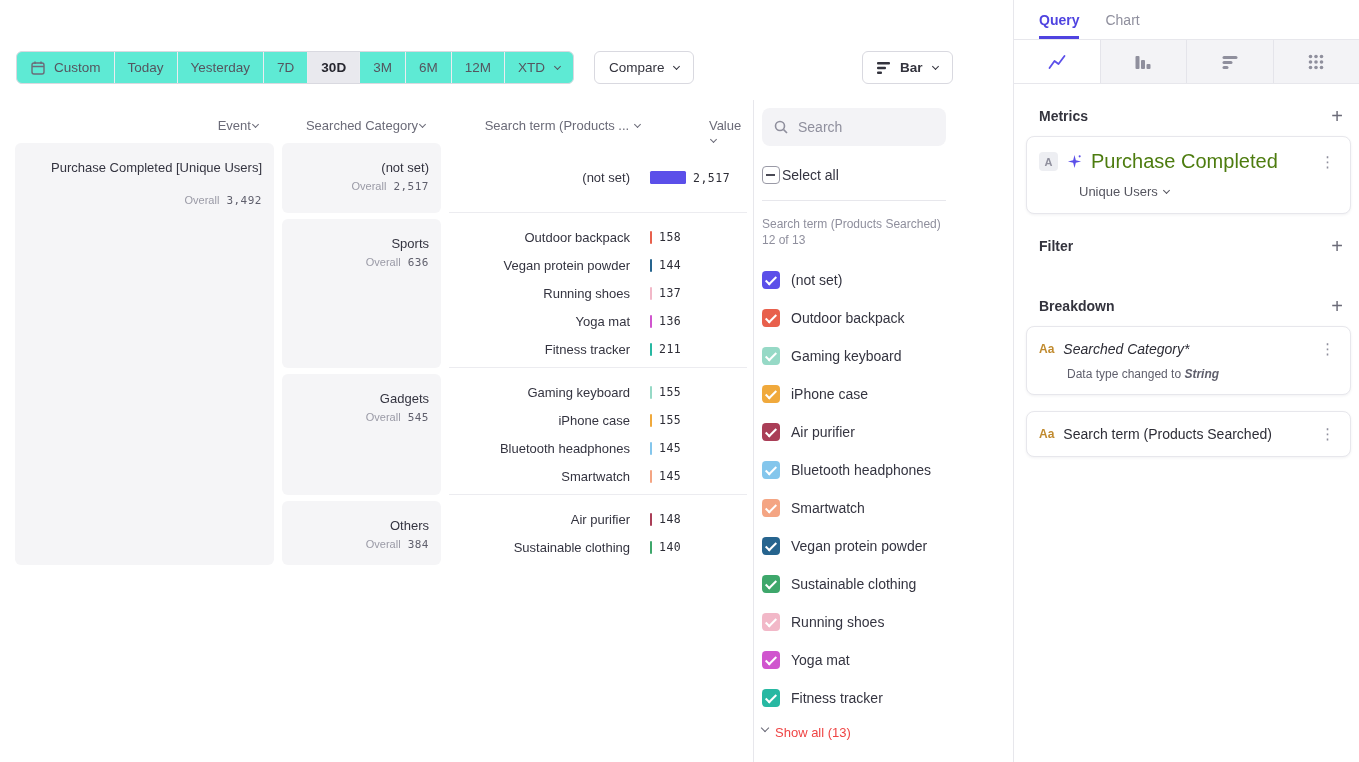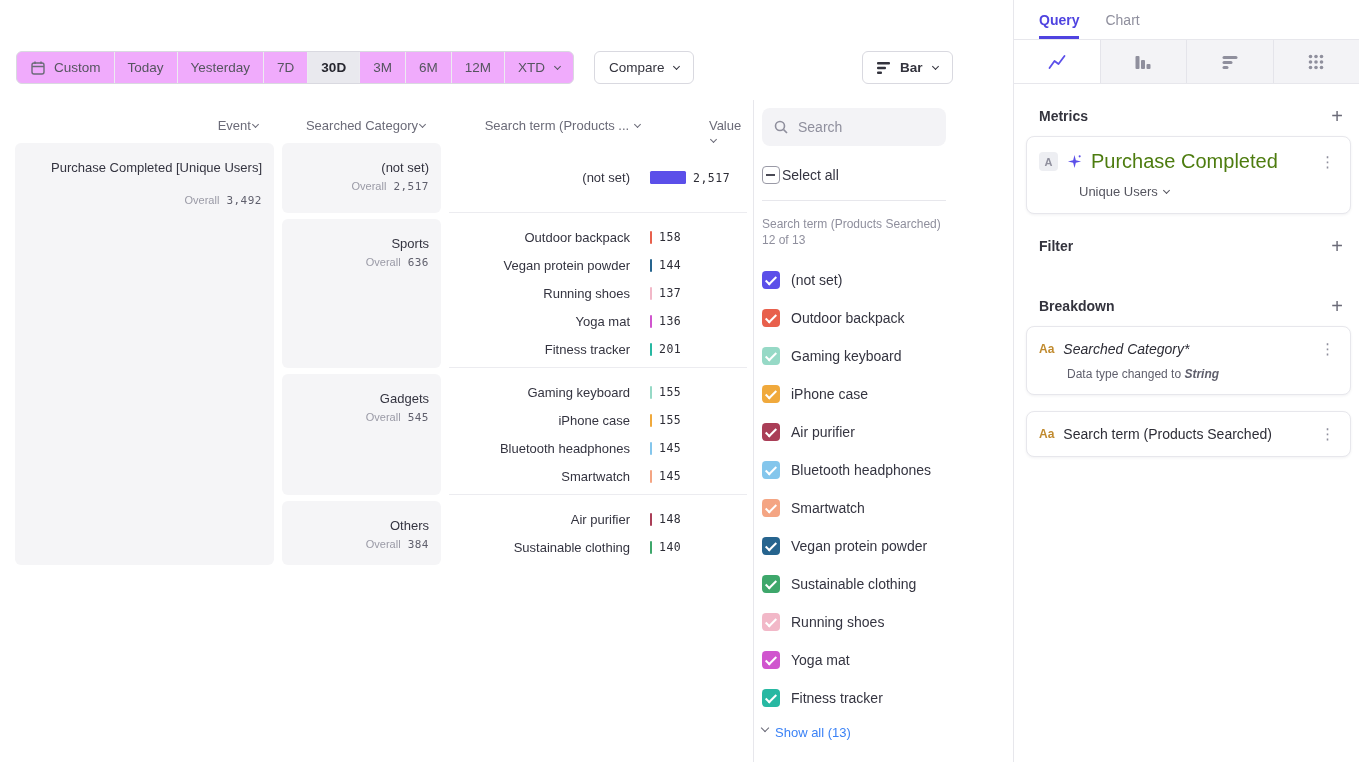--- a/index.html
+++ b/index.html
@@ -3,21 +3,21 @@
 <meta charset="utf-8">
 <style>
   * { box-sizing: border-box; margin: 0; padding: 0; }
   html,body { width:1359px; height:762px; overflow:hidden; background:#fff;
     font-family:"Liberation Sans", sans-serif; color:#343440; }
   .mono { font-family:"DejaVu Sans Mono", monospace; letter-spacing:.5px; }
   .app { position:relative; width:1359px; height:762px; background:#fff; }
 
   
   .toolbar { position:absolute; left:16px; top:51px; display:flex; align-items:center; }
-  .seg { display:flex; align-items:stretch; border:1px solid #d9d9e0; border-radius:6px; height:33px; overflow:hidden; background:#f0abfc; }
+  .seg { display:flex; align-items:stretch; border:1px solid #d9d9e0; border-radius:6px; height:33px; overflow:hidden; background:#5eead4; }
   .seg-item { display:flex; align-items:center; gap:8px; padding:0 13px; font-size:13.5px; color:#55555f; cursor:pointer; border-left:1px solid #ececf0; white-space:nowrap; }
   .seg-item:first-child { border-left:none; }
   .seg-item.sel { background:#e9e9ee; color:#27272f; font-weight:700; }
   .btn { display:flex; align-items:center; gap:8px; border:1px solid #d9d9e0; border-radius:6px; height:33px; padding:0 14px; font-size:13.5px; color:#33333d; background:#fff; cursor:pointer; }
   .compare { margin-left:20px; }
   .chart-type { position:absolute; left:862px; top:51px; font-weight:600; }
   .chev { display:inline-block; width:6px; height:6px; border-right:1.6px solid currentColor; border-bottom:1.6px solid currentColor; transform:rotate(45deg); margin-left:2px; margin-bottom:3px; }
   .chev.sm { width:5px; height:5px; }
 
   
@@ -55,21 +55,21 @@
   .cbox-ind { width:18px; height:18px; border-radius:4px; border:1.5px solid #9a9aa6; background:#fff; position:relative; }
   .cbox-ind::after { content:""; position:absolute; left:3px; top:6.5px; width:9px; height:2px; background:#4a4a55; }
   .select-all-lab { font-size:14px; color:#343440; }
   .leg-divider { margin-top:16px; width:184px; height:1px; background:#e7e7ec; }
   .list-label { margin-top:15px; width:184px; font-size:12px; line-height:16px; color:#8f8f9d; }
   .leg-items { margin-top:13px; }
   .leg-row { height:38px; display:flex; align-items:center; gap:11px; cursor:pointer; }
   .cbox { width:18px; height:18px; border-radius:4px; position:relative; flex:0 0 18px; }
   .cbox::after { content:""; position:absolute; left:6px; top:2.5px; width:4px; height:9px; border:solid #fff; border-width:0 2px 2px 0; transform:rotate(45deg); }
   .leg-lab { font-size:14px; color:#343440; white-space:nowrap; }
-  .show-all { margin-top:8px; display:flex; align-items:flex-start; gap:7px; font-size:13px; color:#3b82f6; cursor:pointer; }
+  .show-all { margin-top:8px; display:flex; align-items:flex-start; gap:7px; font-size:13px; color:#ef4444; cursor:pointer; }
   .show-all .chev { margin:0 0 2px 0; color:#6b6b78; }
 
   
   .qpanel { position:absolute; left:1013px; top:0; width:346px; height:762px; background:#fff; border-left:1px solid #e7e7ec; }
   .qtabs { height:40px; display:flex; gap:26px; padding-left:25px; align-items:stretch; border-bottom:1px solid #e7e7ec; }
   .qtab { display:flex; align-items:center; font-size:14px; color:#8f8f9d; cursor:pointer; position:relative; }
   .qtab.active { color:#4f43e0; font-weight:700; box-shadow: inset 0 -3px 0 #4f43e0; }
   .icon-tabs { height:44px; display:flex; border-bottom:1px solid #e7e7ec; }
   .icon-tab { flex:1; display:flex; align-items:center; justify-content:center; background:#f3f3f6; border-left:1px solid #e4e4ea; color:#8f8f9d; cursor:pointer; }
   .icon-tab:first-child { border-left:none; }
@@ -193,21 +193,21 @@
               <div class="tval mono">137</div>
             </div>
             <div class="trow">
               <div class="tlab">Yoga mat</div>
               <div class="tbar" style="width: 2px; background: rgb(208, 85, 206);"></div>
               <div class="tval mono">136</div>
             </div>
             <div class="trow">
               <div class="tlab">Fitness tracker</div>
               <div class="tbar" style="width: 2px; background: rgb(39, 184, 162);"></div>
-              <div class="tval mono">201</div>
+              <div class="tval mono">211</div>
             </div>
           </div>
         </div>
         <div class="band">
           <div class="cat-cell">
             <div class="cat-name">Gadgets</div>
             <div class="ov-line">
               <span>Overall</span>
               <span class="ov-val mono">545</span>
             </div>

